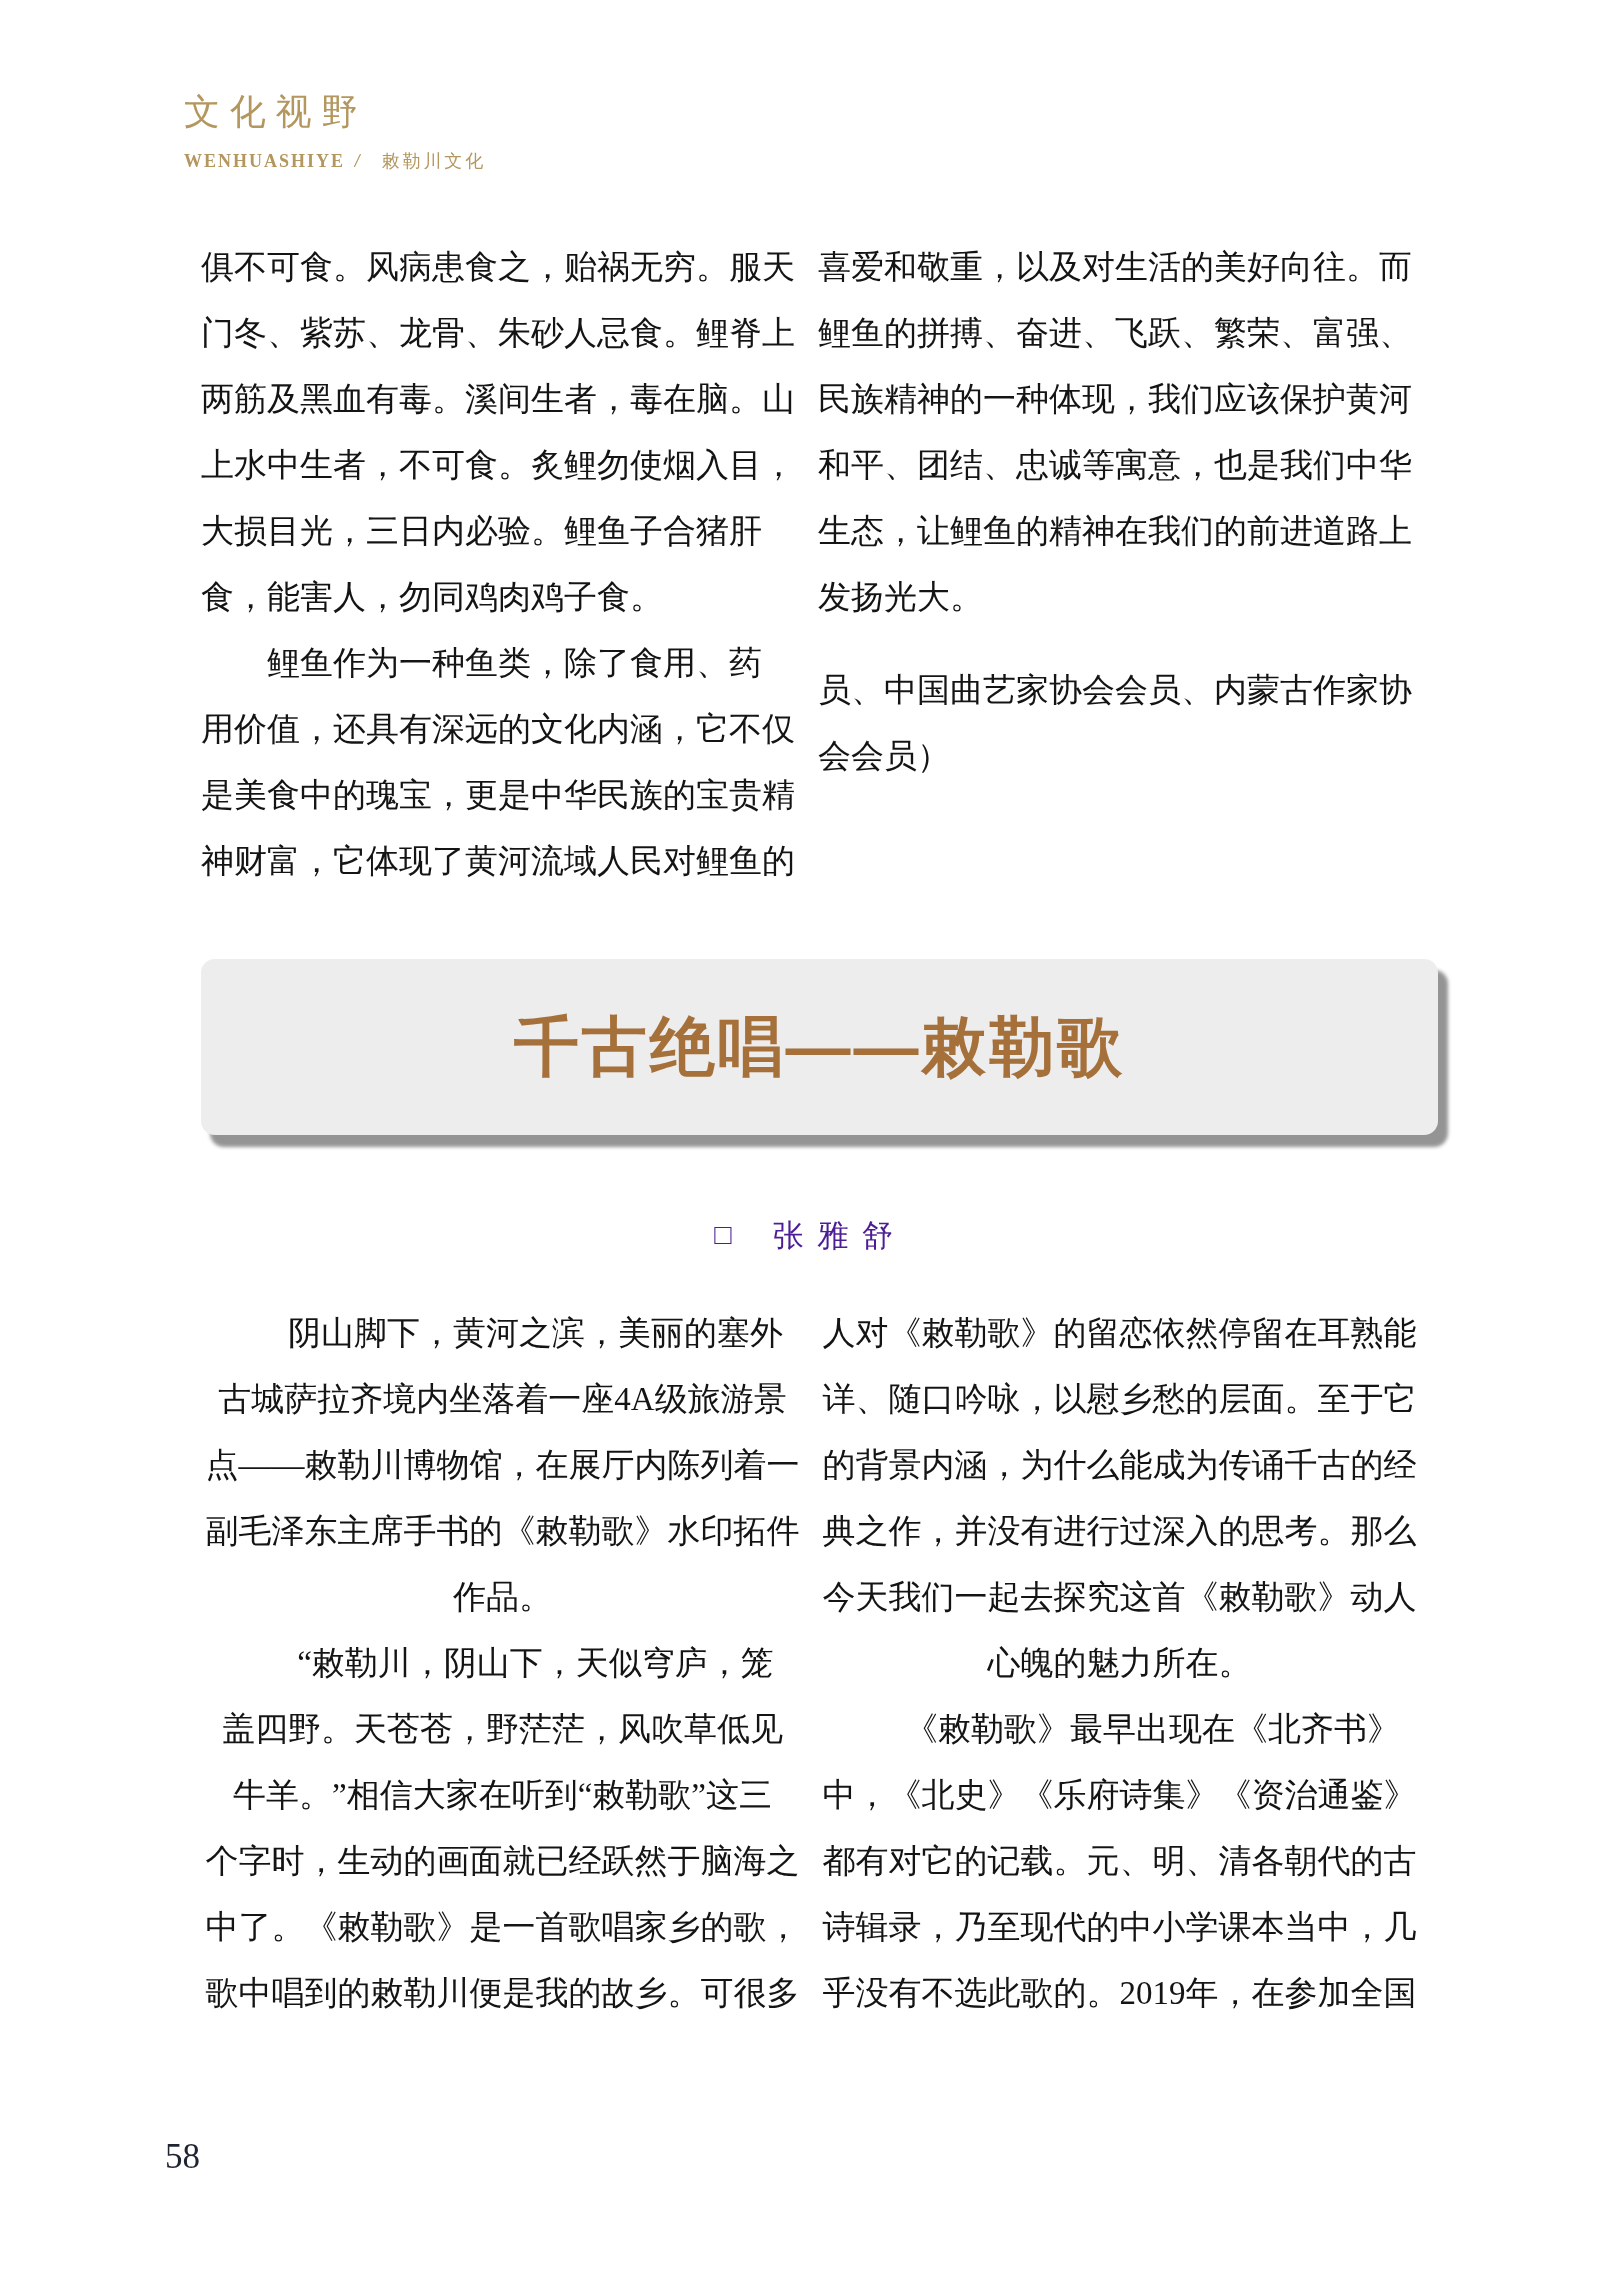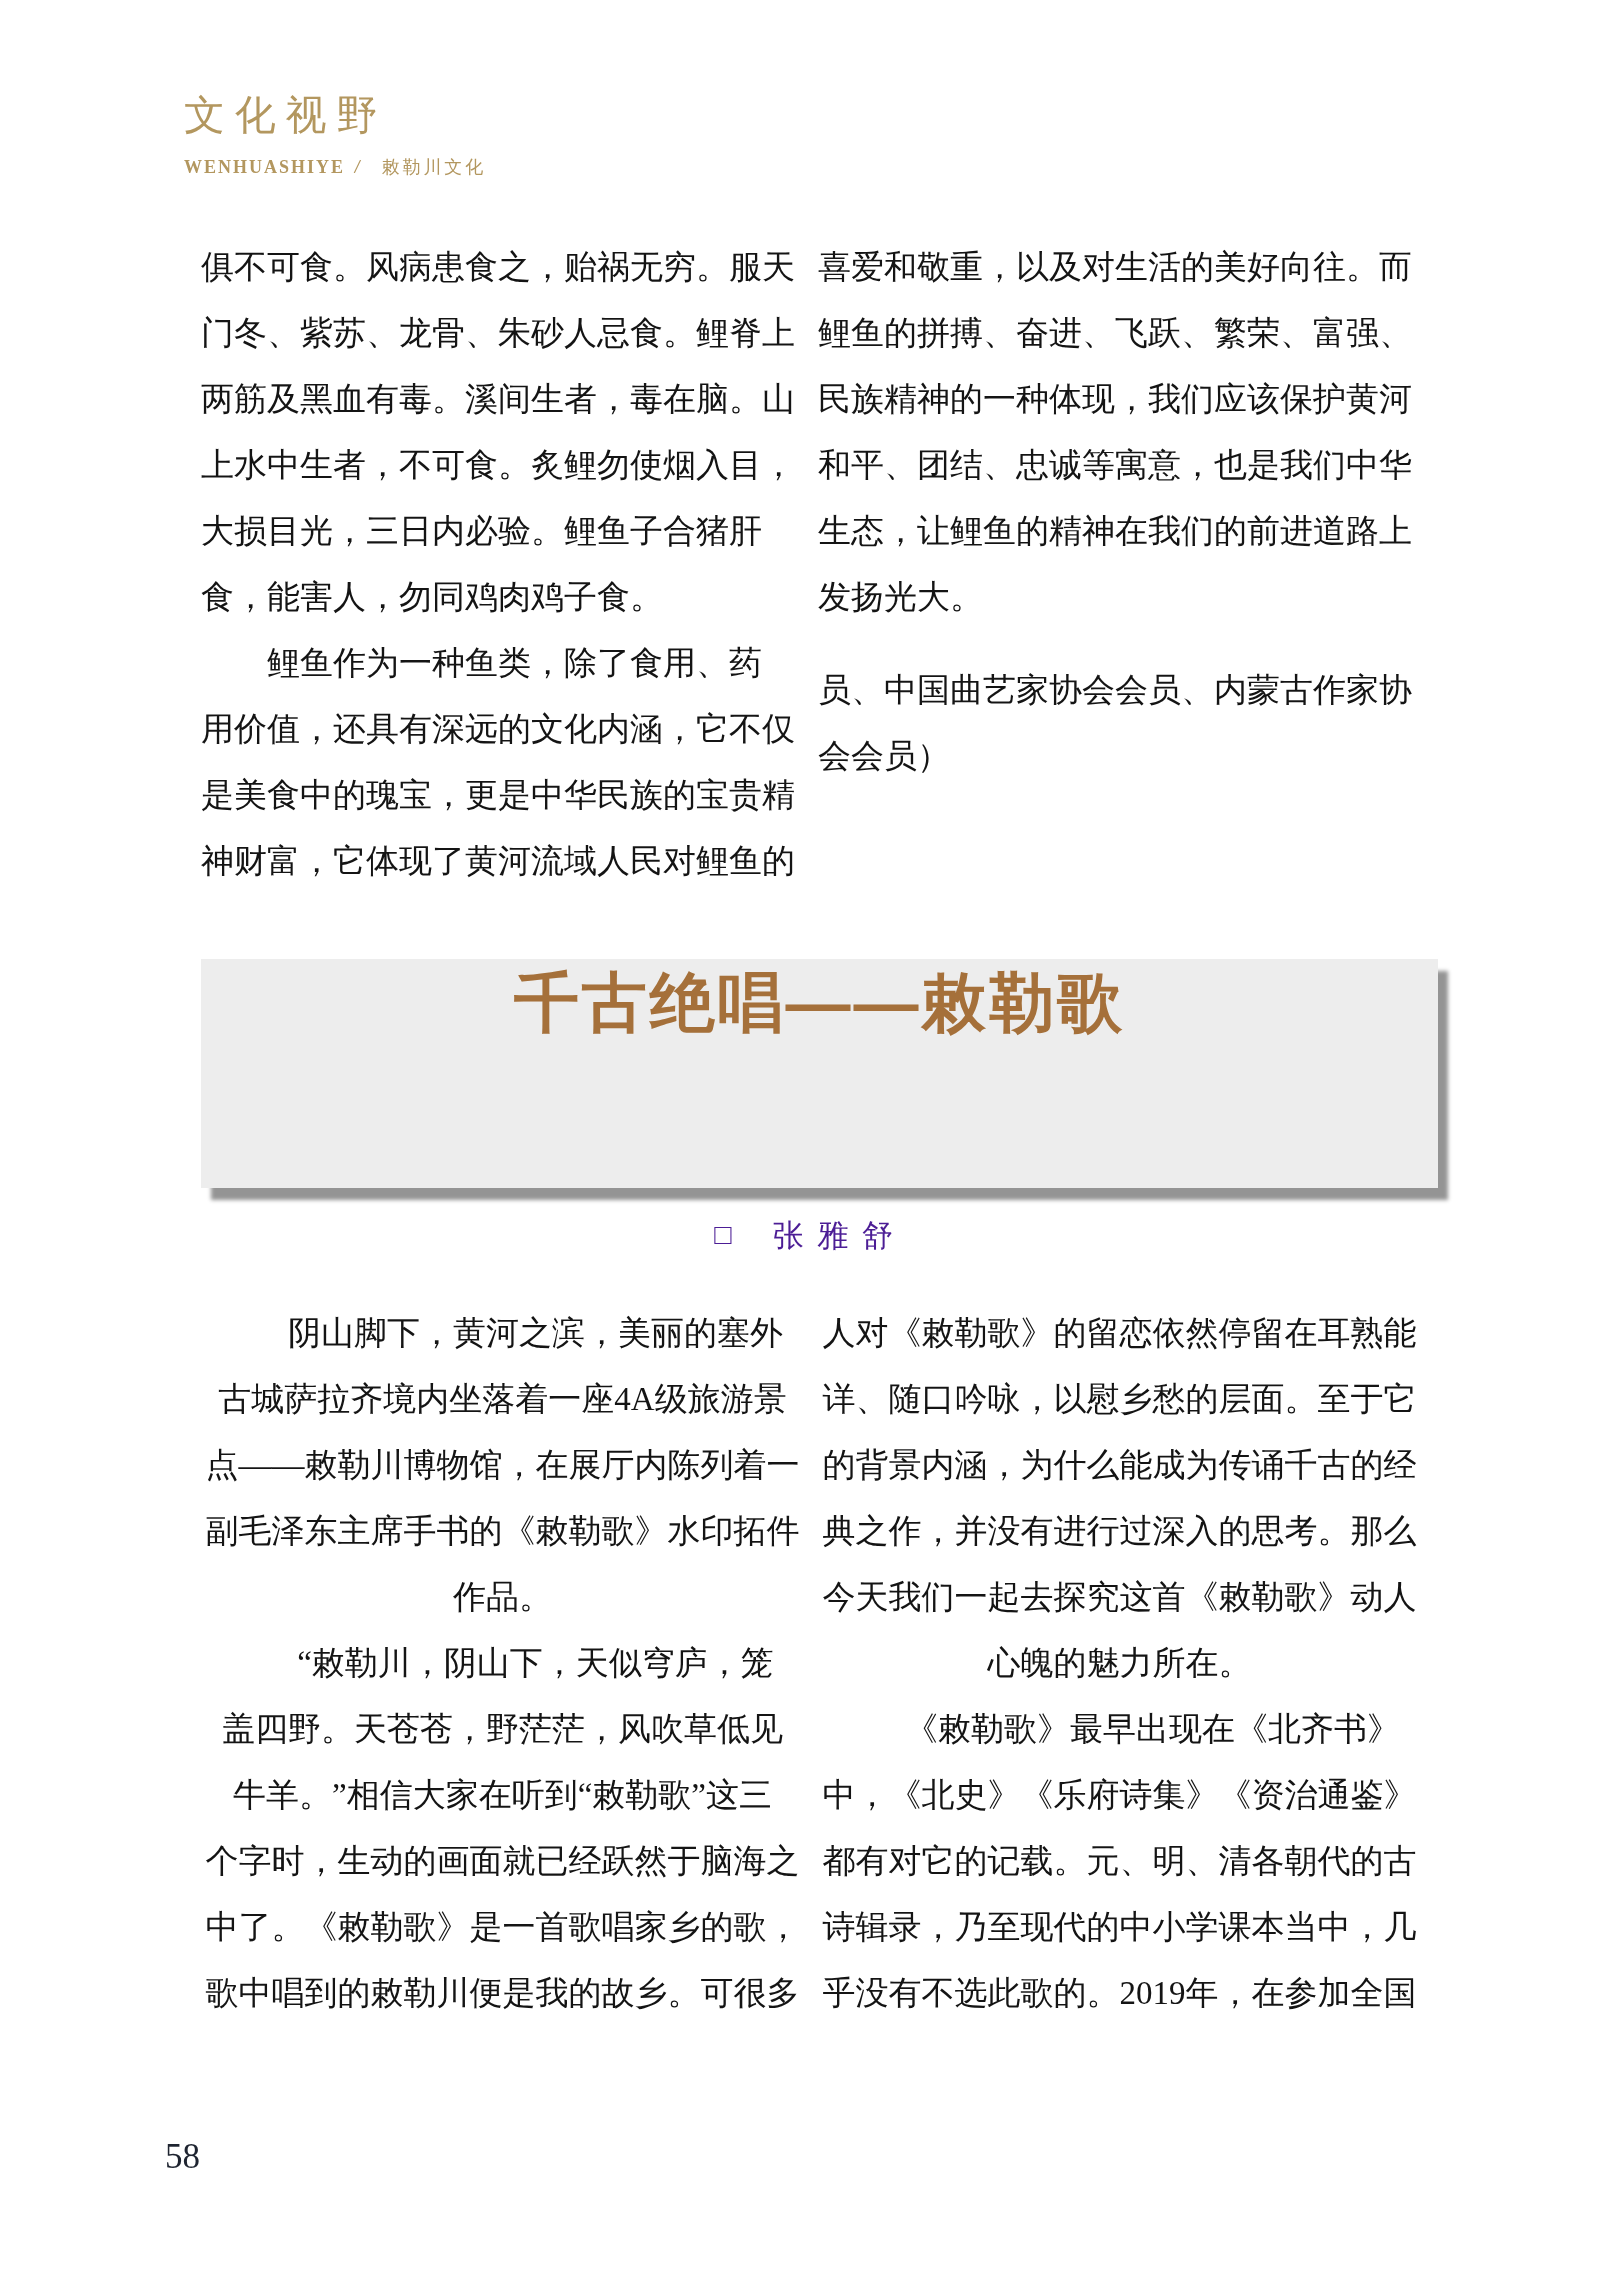--- a/index.html
+++ b/index.html
@@ -8,21 +8,21 @@
     width:1621px; height:2293px;
     background:#ffffff;
     font-family:"Liberation Serif","DejaVu Serif",serif;
     color:#141414;
     overflow:hidden;
   }
 
   
   .header { position:absolute; left:184px; top:88px; }
   .header-title {
-    font-size:41px; letter-spacing:9.8px;
+    font-size:36px; letter-spacing:9.8px;
     color:#b3975f; font-weight:normal;
   }
   .header-sub {
     margin-top:11.8px; font-size:18px; color:#b3975f;
     display:flex; align-items:baseline;
   }
   .header-sub .latin { font-weight:bold; letter-spacing:2px; }
   .header-sub .slash { margin:0 9.8px; font-style:italic; font-weight:bold; }
   .header-sub .cn { letter-spacing:2.9px;margin-left:12px; }
 
@@ -34,24 +34,24 @@
   .text-line {
     font-size:33px; line-height:66px;
     white-space:nowrap;
     color:#141414;
   }
   .credit-block { margin-top:27.4px; }
 
   
   .banner {
     position:absolute; left:201px; top:959px;
-    width:1237px; height:229px;
+    width:1237px; height:176px;
     background:#ededed;
     box-shadow:9.8px 11.8px 3.9px rgba(0,0,0,0.42);
-    display:flex; align-items:flex-start; justify-content:center;
+    display:flex; align-items:center; justify-content:center;border-radius:14px;
   }
   .banner-title {
     font-family:"Liberation Sans","DejaVu Sans",sans-serif;
     font-weight:bold;
     font-size:65px;
     letter-spacing:2.9px;
     color:#a5703a;
   }
 
   

